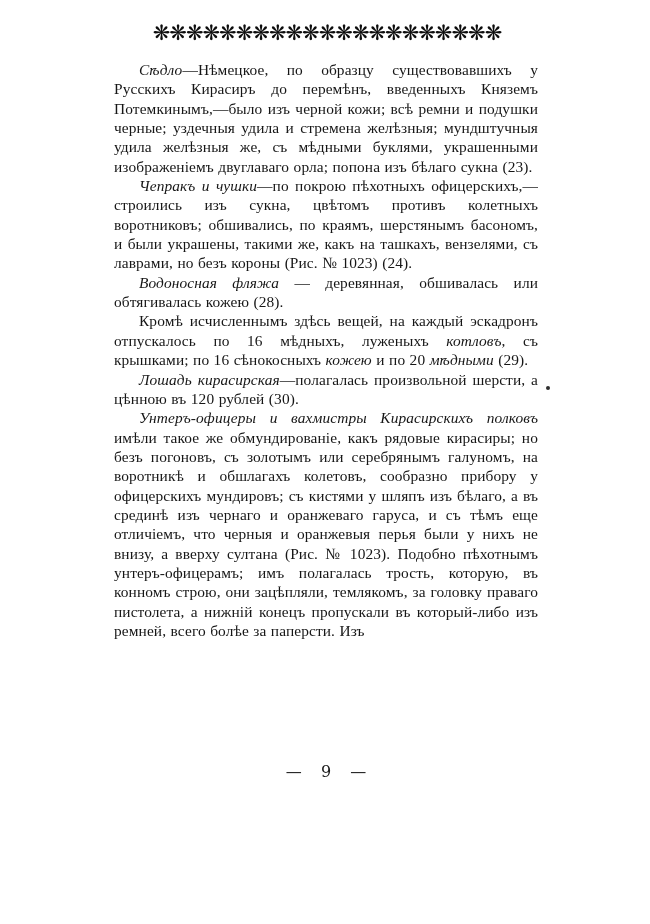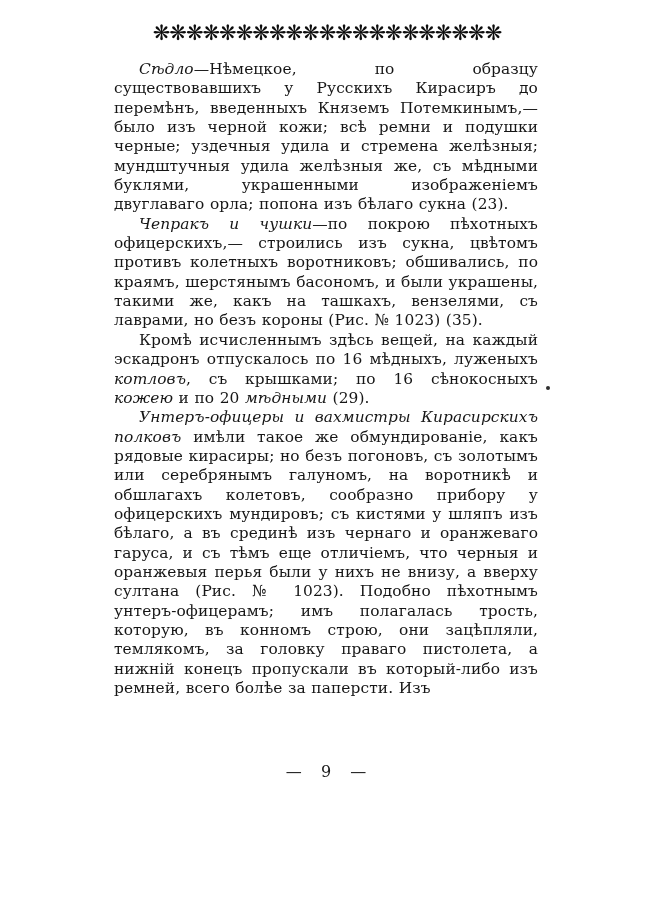--- a/index.html
+++ b/index.html
@@ -34,20 +34,21 @@
     width: 424px;
     font-size: 15.4px;
     line-height: 19.35px;
     text-align: justify;
     letter-spacing: 0.1px;
     word-spacing: 0.5px;
   }
   .para {
     margin: 0;
     text-indent: 25px;
+    font-family: Liberation Serif, serif;
   }
   .it { font-style: italic; }
   .pagenum {
     position: absolute;
     left: 114px; top: 762px;
     width: 424px;
     text-align: center;
     font-size: 16px;
     word-spacing: 14px;
     color: #1c1c1c;
@@ -64,28 +65,30 @@
 <body>
 
 <div class="page">
 
   <div class="ornament">❋❋❋❋❋❋❋❋❋❋❋❋❋❋❋❋❋❋❋❋❋</div>
 
   <div class="text-block">
 
     <p class="para"><span class="it">Сѣдло</span><span>—Нѣмецкое, по образцу существовавшихъ у Русскихъ Кирасиръ до перемѣнъ, введенныхъ Княземъ Потемкинымъ,—было изъ черной кожи; всѣ ремни и подушки черные; уздечныя удила и стремена желѣзныя; мундштучныя удила желѣзныя же, съ мѣдными буклями, украшенными изображеніемъ двуглаваго орла; попона изъ бѣлаго сукна (23).</span></p>
 
-    <p class="para"><span class="it">Чепракъ и чушки</span><span>—по покрою пѣхотныхъ офицерскихъ,— строились изъ сукна, цвѣтомъ противъ колетныхъ воротниковъ; обшивались, по краямъ, шерстянымъ басономъ, и были украшены, такими же, какъ на ташкахъ, вензелями, съ лаврами, но безъ короны (Рис. № 1023) (35).</span></p>
+    <p class="para"><span class="it">Чепракъ и чушки</span><span>—по покрою пѣхотныхъ офицерскихъ,— строились изъ сукна, цвѣтомъ противъ колетныхъ воротниковъ; обшивались, по краямъ, шерстянымъ басономъ, и были украшены, такими же, какъ на ташкахъ, вензелями, съ лаврами, но безъ короны (Рис. № 1023) (24).</span></p>
 
 
 
 
+    <p class="para"><span class="it">Водоносная фляжа</span><span> — деревянная, обшивалась или обтягивалась кожею (28).</span></p>
 
     <p class="para"><span>Кромѣ исчисленнымъ здѣсь вещей, на каждый эскадронъ отпускалось по 16 мѣдныхъ, луженыхъ </span><span class="it">котловъ</span><span>, съ крышками; по 16 сѣнокосныхъ </span><span class="it">кожею</span><span> и по 20 </span><span class="it">мѣдными</span><span> (29).</span></p>
 
+    <p class="para"><span class="it">Лошадь кирасирская</span><span>—полагалась произвольной шерсти, а цѣнною въ 120 рублей (30).</span></p>
 
     <p class="para"><span class="it">Унтеръ-офицеры и вахмистры Кирасирскихъ полковъ</span><span> имѣли такое же обмундированіе, какъ рядовые кирасиры; но безъ погоновъ, съ золотымъ или серебрянымъ галуномъ, на воротникѣ и обшлагахъ колетовъ, сообразно прибору у офицерскихъ мундировъ; съ кистями у шляпъ изъ бѣлаго, а въ срединѣ изъ чернаго и оранжеваго гаруса, и съ тѣмъ еще отличіемъ, что черныя и оранжевыя перья были у нихъ не внизу, а вверху султана (Рис. № 1023). Подобно пѣхотнымъ унтеръ-офицерамъ; имъ полагалась трость, которую, въ конномъ строю, они зацѣпляли, темлякомъ, за головку праваго пистолета, а нижній конецъ пропускали въ который-либо изъ ремней, всего болѣе за паперсти. Изъ</span></p>
 
   </div>
 
   <div class="speck"></div>
 
   <div class="pagenum">— 9 —</div>
 
 </div>

